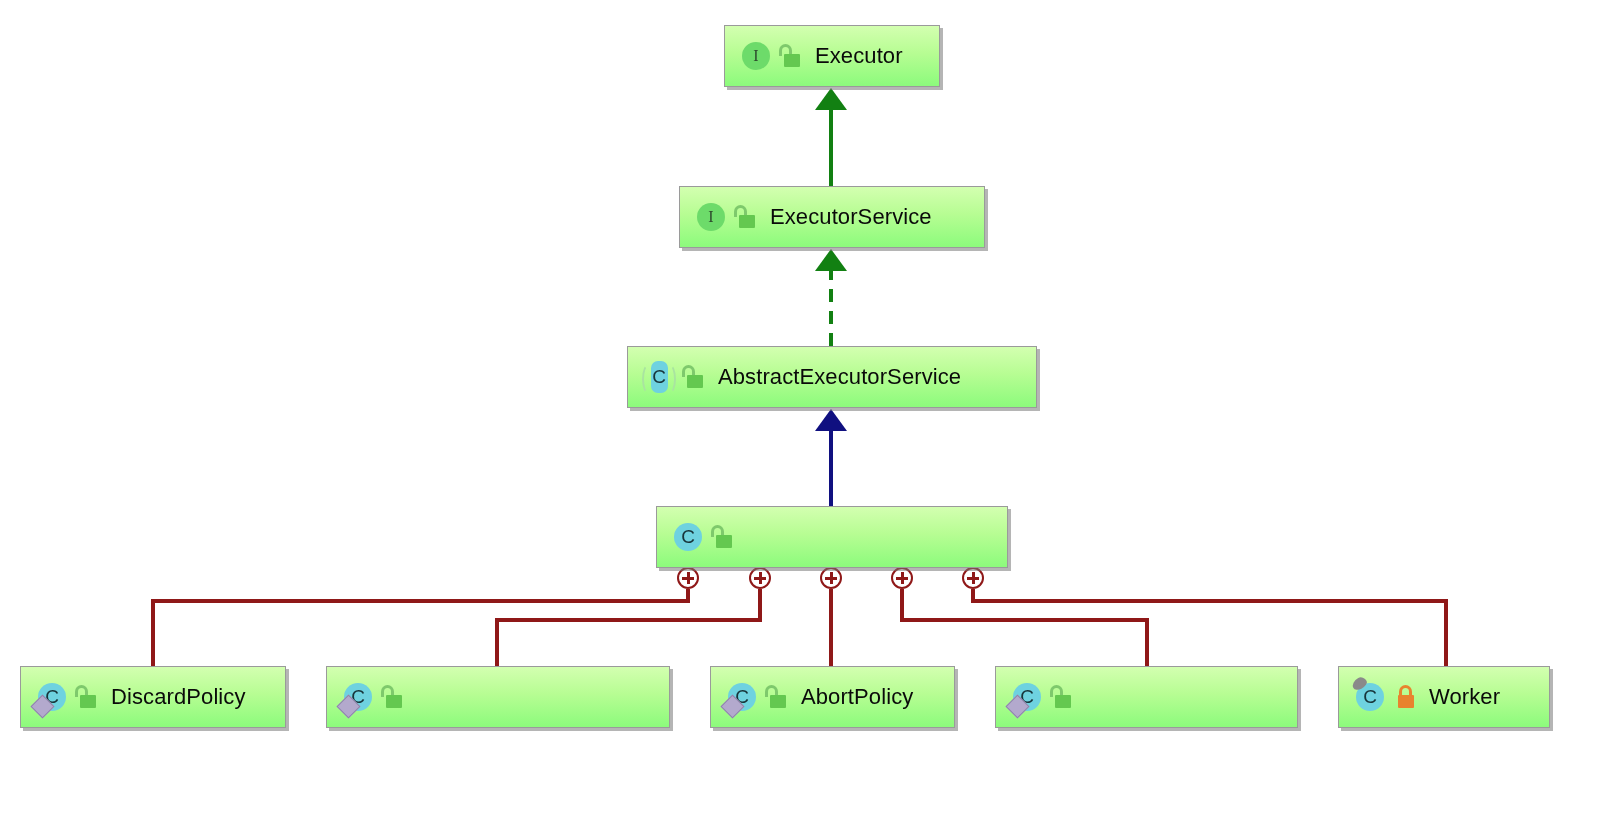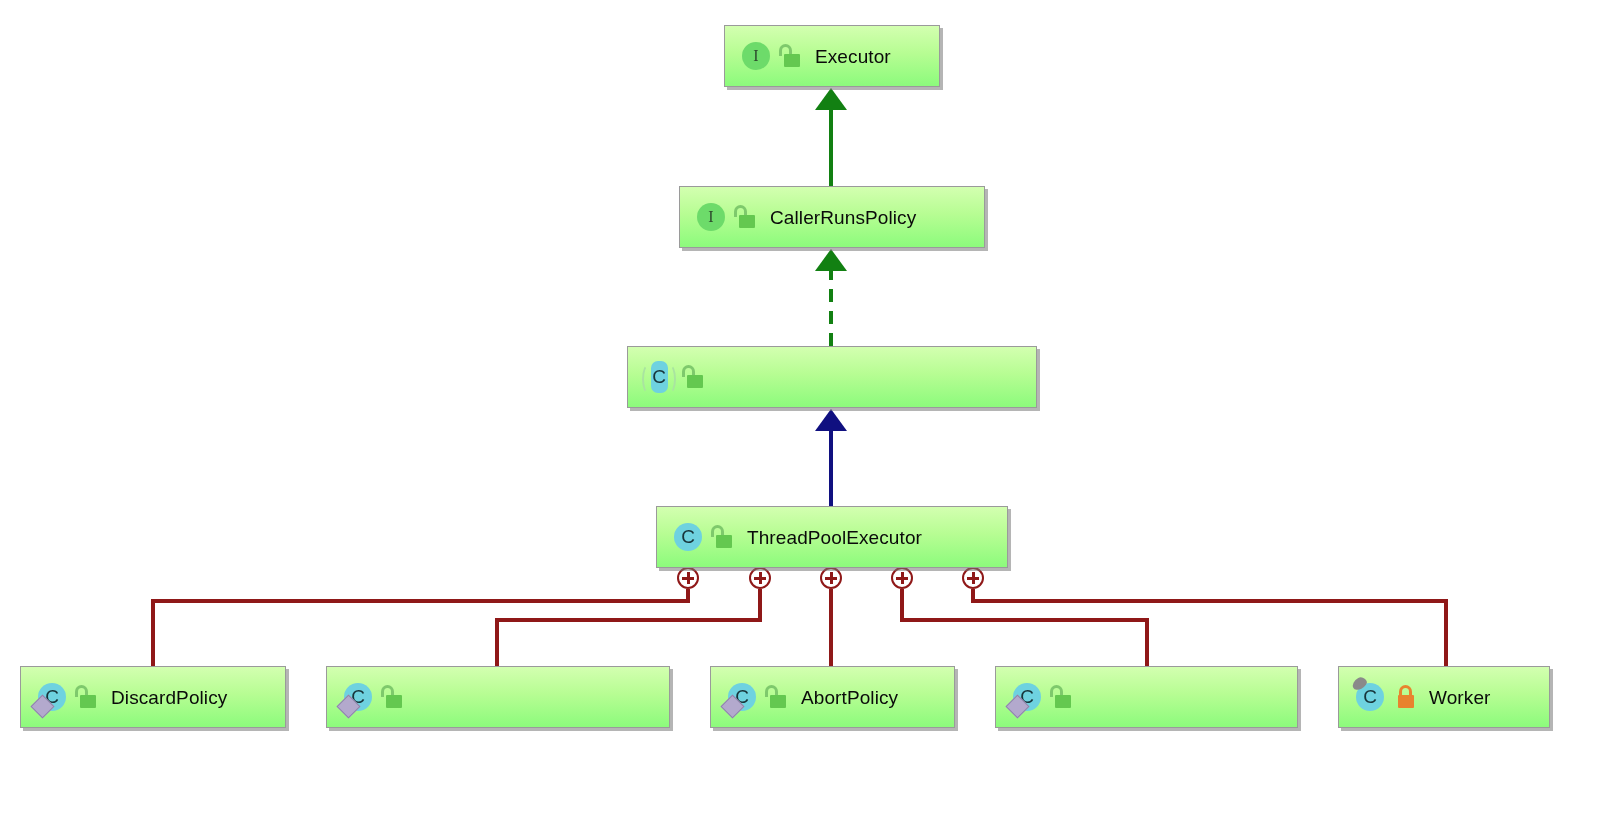--- a/index.html
+++ b/index.html
@@ -36,21 +36,21 @@
     box-sizing: border-box;
     border: 1px solid #9a9a9a;
     background: linear-gradient(to bottom, #d3ffb0 0%, #b7fd93 45%, #8cfb7c 100%);
     box-shadow: 3px 3px 0 rgba(120,120,120,0.55);
     display: flex;
     align-items: center;
     padding: 0 18px 0 14px;
     white-space: nowrap;
   }
   .node-label {
-    font-size: 19px;
+    font-size: 22px;
     color: #0a0a0a;
     font-family: "Liberation Sans", sans-serif;
     letter-spacing: 0.1px;
     line-height: 1;
   }
 
   
   .icon-wrap {
     position: relative;
     width: 34px;
@@ -240,45 +240,45 @@
   </div>
 
   <div class="node" style="left:679px; top:186px; width:306px; height:62px;">
     <span class="icon-wrap">
       <span class="icon-circle iface">I</span>
     </span>
     <span class="lock open">
       <span class="shackle"></span>
         <span class="body"></span>
     </span>
-    <span class="node-label">CallerRunsPolicy</span>
+    <span class="node-label">ExecutorService</span>
   </div>
 
   <div class="node" style="left:627px; top:346px; width:410px; height:62px;">
     <span class="icon-wrap">
       <span class="abstract-paren left"></span>
       <span class="abstract-body"></span>
       <span class="abstract-paren right"></span>
       <span class="abstract-letter">C</span>
     </span>
     <span class="lock open">
       <span class="shackle"></span>
         <span class="body"></span>
     </span>
+    <span class="node-label">AbstractExecutorService</span>
   </div>
 
   <div class="node" style="left:656px; top:506px; width:352px; height:62px;">
     <span class="icon-wrap">
       <span class="icon-circle cls">C</span>
     </span>
     <span class="lock open">
       <span class="shackle"></span>
         <span class="body"></span>
     </span>
-    <span class="node-label">ThreadPoolExecutor</span>
   </div>
 
   <div class="node" style="left:20px; top:666px; width:266px; height:62px;">
     <span class="icon-wrap">
       <span class="icon-circle cls">C</span>
       <span class="inner-badge"></span>
     </span>
     <span class="lock open">
       <span class="shackle"></span>
         <span class="body"></span>

